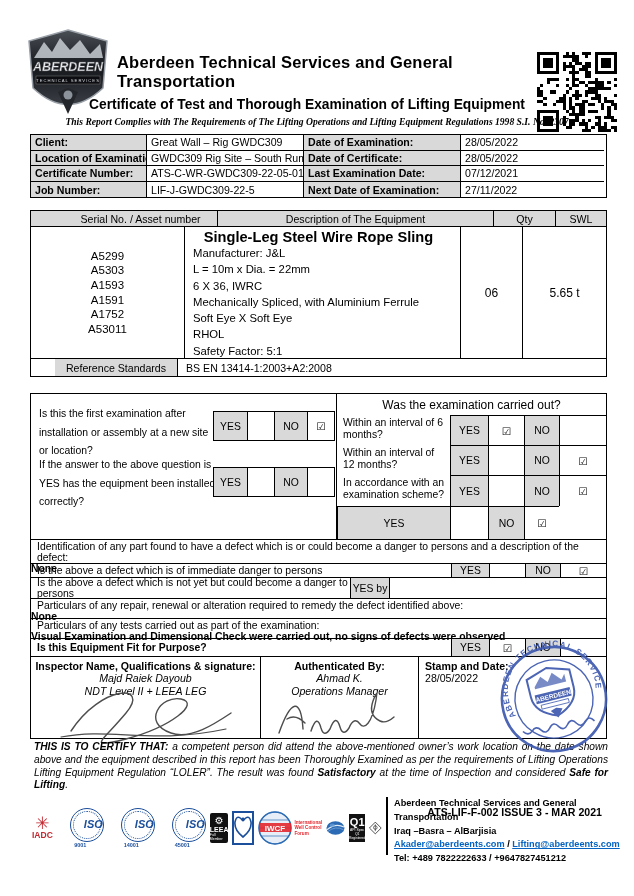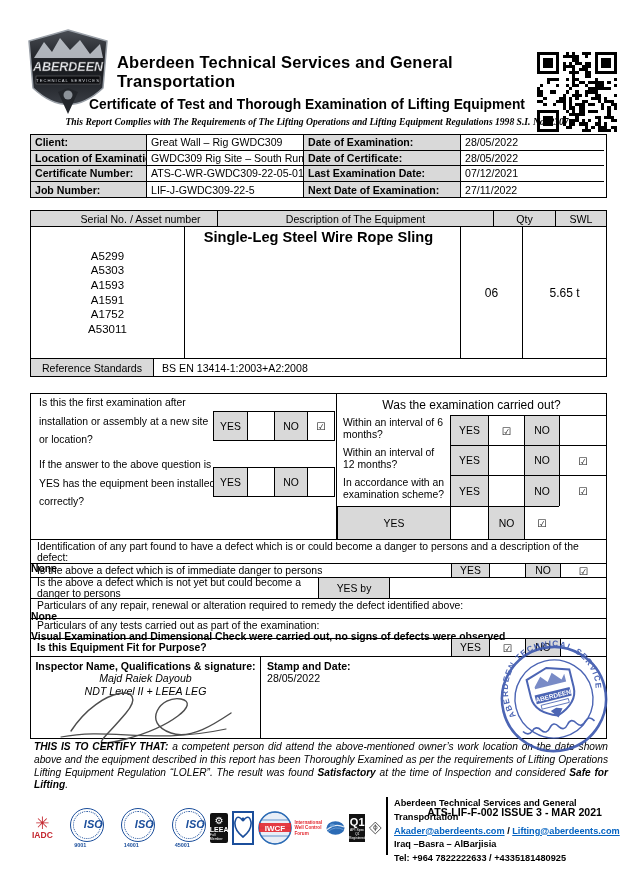--- a/index.html
+++ b/index.html
@@ -31,21 +31,21 @@
   .eq-body { display:flex; height:132px; border-bottom:1px solid #000; }
   .eq-body > div { border-right:1px solid #000; }
   .eq-body > div:last-child { border-right:none; }
   .c-serial { width:154px; } .c-desc { width:276px; } .c-qty { width:62px; } .c-swl { flex:1; }
   .serial-list { display:flex; align-items:center; justify-content:center; height:100%;
     font-size:11.5px; line-height:14.6px; white-space:pre-line; text-align:center; }
   .desc-cell { padding:2px 16px 0 8px; }
   .desc-title { text-align:center; font-size:14.6px; font-weight:bold; }
   .desc-lines { font-size:11.3px; line-height:16.3px; white-space:pre-line; }
   .center-cell { display:flex; align-items:center; justify-content:center; font-size:12px; }
-  .eq-ref { display:flex; height:17px; font-size:10.6px; }
+  .eq-ref { display:flex; height:17px; font-size:10.6px;margin-left:24px; }
   .ref-label { width:123px; background:#d9d9d9; border-right:1px solid #000; display:flex; align-items:center; justify-content:center; }
   .ref-value { flex:1; display:flex; align-items:center; padding-left:8px; }
   
   .exam-box { position:absolute; left:30px; top:393px; width:577px; border:1.6px solid #000; font-size:10.4px; }
   .exam-top { display:flex; height:145px; }
   .exam-left { width:306px; border-right:1px solid #000; position:relative; }
   .lq-text { position:absolute; left:8px; width:178px; font-size:10.4px; line-height:18.5px; }
   .yn-table { position:absolute; display:flex; height:30px; border:1px solid #000; }
   .yn-cell { width:27px; border-left:1px solid #000; display:flex; align-items:center; justify-content:center; font-size:10.4px; }
   .yn-cell:first-child { border-left:none; }
@@ -62,21 +62,21 @@
   .row-a { height:24px; }
   .row-b { height:14px; }
   .row-c { height:21px; }
   .row-d { height:20px; }
   .row-e { height:20px; }
   .row-f { height:18px; }
   .flex-text { flex:1; display:flex; align-items:center; padding-left:6px; }
   .g-group { display:flex; margin-left:auto; height:100%; }
   .g-cell { border-left:1px solid #000; display:flex; align-items:center; justify-content:center; }
   .g-yes { width:38px; background:#d9d9d9; } .g-c1 { width:36px; } .g-no { width:35px; background:#d9d9d9; } .g-c2 { width:46px; }
-  .yesby-cell { width:72px; border-left:1px solid #000; border-right:1px solid #000; background:#d9d9d9;
+  .yesby-cell { width:40px; border-left:1px solid #000; border-right:1px solid #000; background:#d9d9d9;
     display:flex; align-items:center; justify-content:center; }
   .blank-rest { width:216px; }
   
   .signoff { border-top:1px solid #000; display:flex; height:82px; }
   .so-col { position:relative; padding-top:3px; text-align:center; }
   .so-1 { width:230px; border-right:1px solid #000; }
   .so-2 { width:158px; border-right:1px solid #000; }
   .so-3 { flex:1; text-align:left; padding-left:6px; }
   .so-head { font-weight:bold; font-size:10.6px; }
   .so-line { font-style:italic; font-size:10.6px; line-height:13px; }
@@ -374,34 +374,41 @@
     </div>
     <div class="eq-body">
       <div class="c-serial serial-list">A5299
 A5303
 A1593
 A1591
 A1752
 A53011</div>
       <div class="c-desc desc-cell">
         <div class="desc-title">Single-Leg Steel Wire Rope Sling</div>
+        <div class="desc-lines">Manufacturer: J&amp;L
+L = 10m x Dia. = 22mm
+6 X 36, IWRC
+Mechanically Spliced, with Aluminium Ferrule
+Soft Eye X Soft Eye
+RHOL
+Safety Factor: 5:1</div>
       </div>
       <div class="c-qty center-cell">06</div>
       <div class="c-swl center-cell">5.65 t</div>
     </div>
     <div class="eq-ref">
       <div class="ref-label">Reference Standards</div>
       <div class="ref-value">BS EN 13414-1:2003+A2:2008</div>
     </div>
   </div>
 
   <div class="exam-box">
     <div class="exam-top">
       <div class="exam-left">
-        <div class="lq-text" style="top:0">Is this the first examination after installation or assembly at a new site or location?</div>
+        <div class="lq-text" style="top:11px">Is this the first examination after installation or assembly at a new site or location?</div>
         <div class="yn-table" style="left:182px; top:17px">
           <div class="yn-cell yn-label">YES</div>
           <div class="yn-cell"></div>
           <div class="yn-cell yn-label">NO</div>
           <div class="yn-cell">☑</div>
         </div>
         <div class="lq-text" style="top:62px">If the answer to the above question is YES has the equipment been installed correctly?</div>
         <div class="yn-table" style="left:182px; top:73px">
           <div class="yn-cell yn-label">YES</div>
           <div class="yn-cell"></div>
@@ -479,20 +486,28 @@
     </div>
 
     <div class="signoff">
       <div class="so-col so-1">
         <div class="so-head">Inspector Name, Qualifications &amp; signature:</div>
         <div class="so-line">Majd Raiek Dayoub</div>
         <div class="so-line">NDT Level II + LEEA LEG</div>
         <svg class="sig-svg" width="230" height="70" viewBox="0 0 230 70">
           <path d="M40,48 C70,2 120,0 95,30 C70,60 55,66 95,56 C140,44 170,20 150,16 C130,12 110,40 140,50 C160,57 185,40 200,30" fill="none" stroke="#4d4d4d" stroke-width="1.4" stroke-linecap="round"></path>
           <path d="M30,54 C80,44 120,62 195,46" fill="none" stroke="#4d4d4d" stroke-width="1.2" stroke-linecap="round"></path>
+        </svg>
+      </div>
+      <div class="so-col so-2">
+        <div class="so-head">Authenticated By:</div>
+        <div class="so-line">Ahmad K.</div>
+        <div class="so-line">Operations Manager</div>
+        <svg class="sig-svg" style="top:32px" width="158" height="56" viewBox="0 0 158 56">
+          <path d="M18,44 C30,10 40,8 42,40 M26,30 C32,26 38,28 44,34 M50,42 q6,-18 10,-3 q3,10 9,1 q6,-16 10,-2 q3,10 9,1 q5,-12 11,-4 c4,6 12,0 16,-24 q2,-12 -3,1 q-5,14 7,20 q6,3 14,-4" fill="none" stroke="#4d4d4d" stroke-width="1.4" stroke-linecap="round"></path>
         </svg>
       </div>
       <div class="so-col so-3">
         <div class="so-head">Stamp and Date:</div>
         <div style="font-size:10.6px">28/05/2022</div>
         <svg class="stamp" viewBox="0 0 112 116">
           <defs>
             <path id="arcTop" d="M 14,62 A 44,44 0 1 1 98,62"></path>
             <path id="arcBot" d="M 20,70 A 38,38 0 0 0 92,70"></path>
           </defs>
@@ -515,25 +530,25 @@
 
   <div class="certify">
     <b><span>THIS IS TO CERTIFY THAT:</span></b><span> a competent person did attend the above-mentioned owner’s work location on the date shown above and the equipment described in this report has been Thoroughly Examined as per the requirements of Lifting Operations Lifting Equipment Regulation “LOLER”. The result was found </span><b><span>Satisfactory</span></b><span> at the time of Inspection and considered </span><b><span>Safe for Lifting</span></b><span>.</span>
   </div>
 
   <div class="doc-ref">ATS-LIF-F-002 ISSUE 3 - MAR 2021</div>
   <div class="f-divider"></div>
 
   <div class="f-right">
     <div>Aberdeen Technical Services and General Transportation</div>
+    <div>Iraq –Basra – AlBarjisia</div>
     <div>
       <span class="f-link">Akader@aberdeents.com</span><span> / </span><span class="f-link">Lifting@aberdeents.com</span>
     </div>
-    <div>Iraq –Basra – AlBarjisia</div>
-    <div>Tel: +964 7822222633 / +4335181480925</div>
+    <div>Tel: +489 7822222633 / +9647827451212</div>
   </div>
 
   <div class="logos">
     <div class="logo-stack">
       <span class="iadc-star">✳</span>
       <span class="iadc-label">IADC</span>
     </div>
     <div class="logo-stack">
       <div class="iso-badge">
           <span class="iso-txt">ISO</span>

